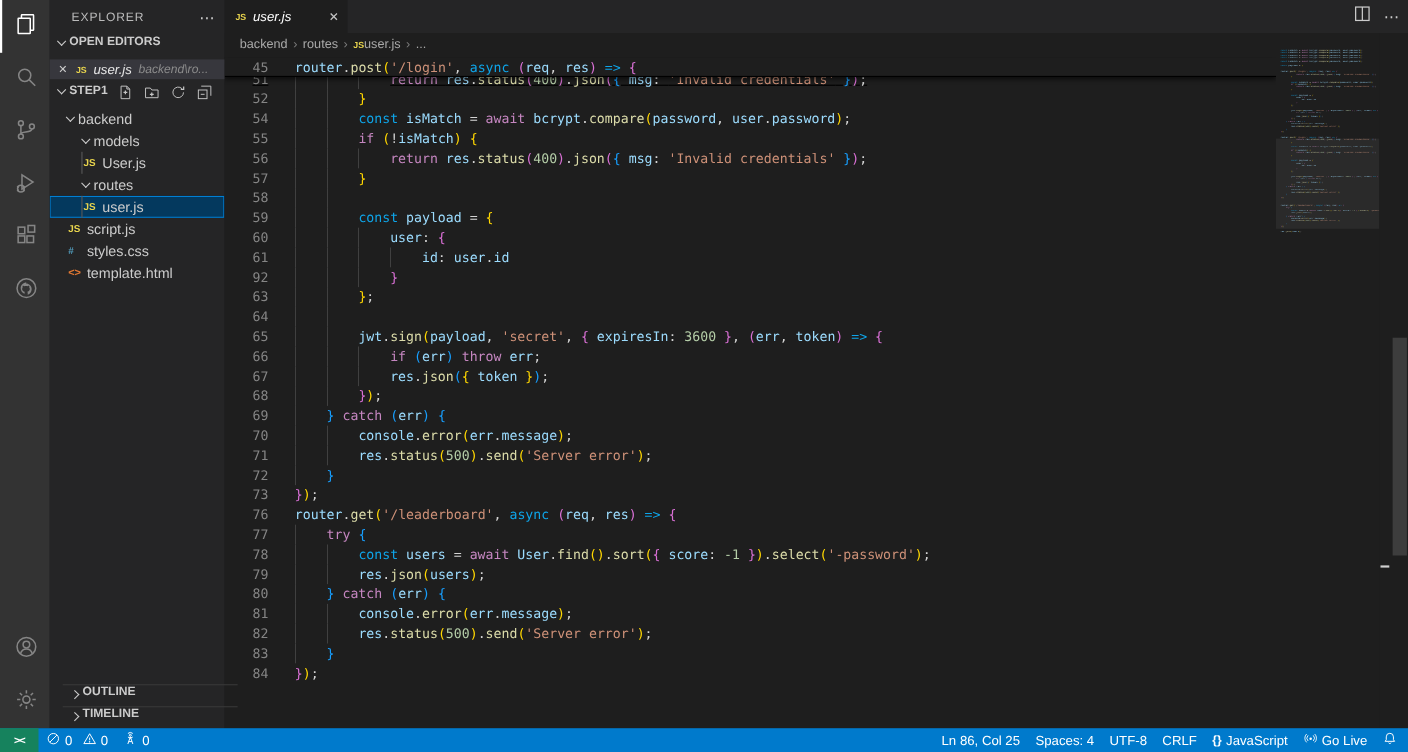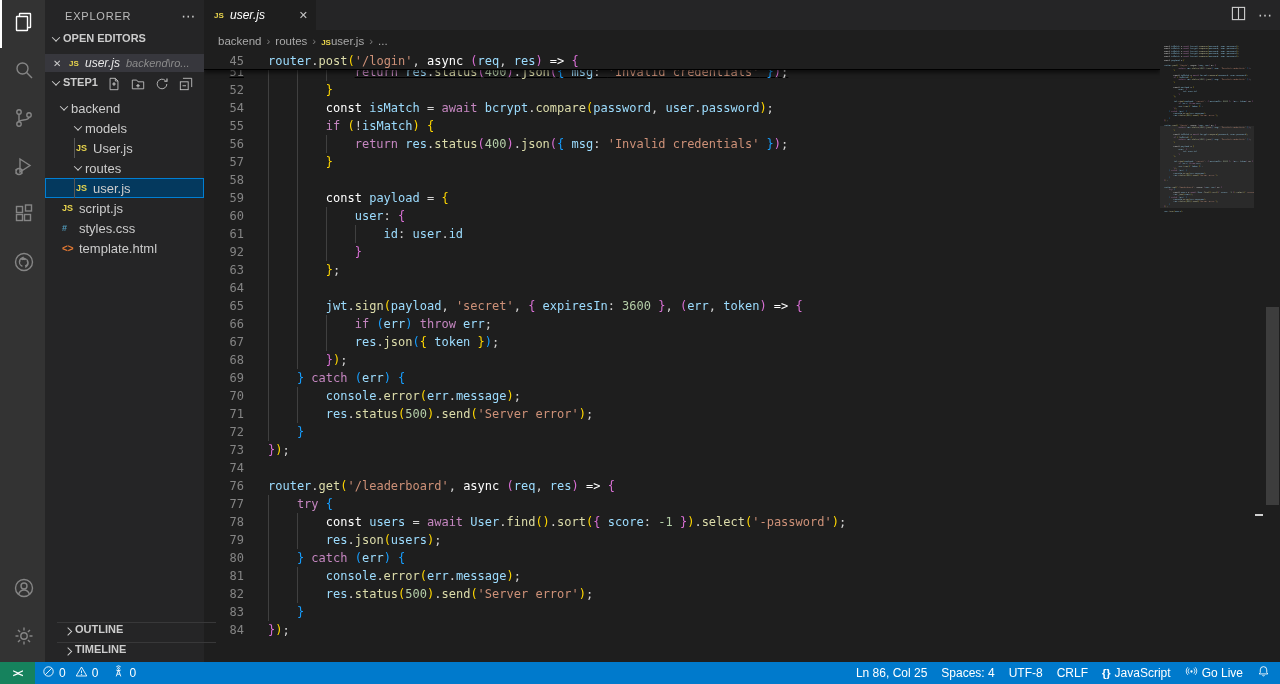--- a/index.html
+++ b/index.html
@@ -60,21 +60,21 @@
   #breadcrumbs .sep { margin:0 5px; color:#7a7a7a; }
   #breadcrumbs .crumb { cursor:pointer; }
 
   
   #editor { left:204px; top:52px; width:1076px; height:610px; background:#1e1e1e; overflow:hidden; }
   .cl { height:18px; line-height:18px; font-family:"DejaVu Sans Mono", monospace; font-size:12px;
     white-space:pre; display:flex; }
   .cl .ln { width:40px; flex:none; text-align:right; color:#858585; margin-right:24px; }
   .cl .ind { flex:none; height:18px; margin-right:1px;
     background:repeating-linear-gradient(to right,#404040 0 1px,transparent 1px 28.898px); }
-  .tk-v{color:#9cdcfe}.tk-k{color:#ffffff}.tk-c{color:#c586c0}.tk-f{color:#dcdcaa}
+  .tk-v{color:#9cdcfe}.tk-k{color:#0ea5e9}.tk-c{color:#c586c0}.tk-f{color:#dcdcaa}
   .tk-s{color:#ce9178}.tk-n{color:#b5cea8}.tk-p{color:#d4d4d4}
   .tk-b1{color:#ffd700}.tk-b2{color:#da70d6}.tk-b3{color:#179fff}
   #sticky { position:absolute; left:0; top:0; width:956px; height:18px; background:#1e1e1e; z-index:2;
     border-bottom:1px solid #000; box-shadow:0 3px 4px rgba(0,0,0,.55); }
   #code-lines { position:absolute; left:0; top:18px; width:956px; }
   #code-lines .cl:first-child { margin-top:-7px;text-decoration:underline; }
 
   
   #minimap { left:1160px; top:30px; width:94px; height:632px; background:#1e1e1e; z-index:5;
     overflow:hidden; cursor:pointer; }
@@ -297,21 +297,20 @@
       <div class="cl"><span class="ln">64</span><span class="ind" style="width:56.80px"></span></div>
       <div class="cl"><span class="ln">65</span><span class="ind" style="width:56.80px"></span><span class="tk-v">jwt</span><span class="tk-p">.</span><span class="tk-f">sign</span><span class="tk-b1">(</span><span class="tk-v">payload</span><span class="tk-p">, </span><span class="tk-s">'secret'</span><span class="tk-p">, </span><span class="tk-b2">{ </span><span class="tk-v">expiresIn</span><span class="tk-p">: </span><span class="tk-n">3600</span><span class="tk-b2"> }</span><span class="tk-p">, </span><span class="tk-b2">(</span><span class="tk-v">err</span><span class="tk-p">, </span><span class="tk-v">token</span><span class="tk-b2">) </span><span class="tk-k">=&gt; </span><span class="tk-b2">{</span></div>
       <div class="cl"><span class="ln">66</span><span class="ind" style="width:85.70px"></span><span class="tk-c">if </span><span class="tk-b3">(</span><span class="tk-v">err</span><span class="tk-b3">) </span><span class="tk-c">throw </span><span class="tk-v">err</span><span class="tk-p">;</span></div>
       <div class="cl"><span class="ln">67</span><span class="ind" style="width:85.70px"></span><span class="tk-v">res</span><span class="tk-p">.</span><span class="tk-f">json</span><span class="tk-b3">(</span><span class="tk-b1">{ </span><span class="tk-v">token</span><span class="tk-b1"> }</span><span class="tk-b3">)</span><span class="tk-p">;</span></div>
       <div class="cl"><span class="ln">68</span><span class="ind" style="width:56.80px"></span><span class="tk-b2">}</span><span class="tk-b1">)</span><span class="tk-p">;</span></div>
       <div class="cl"><span class="ln">69</span><span class="ind" style="width:27.90px"></span><span class="tk-b3">} </span><span class="tk-c">catch </span><span class="tk-b3">(</span><span class="tk-v">err</span><span class="tk-b3">) </span><span class="tk-b3">{</span></div>
       <div class="cl"><span class="ln">70</span><span class="ind" style="width:56.80px"></span><span class="tk-v">console</span><span class="tk-p">.</span><span class="tk-f">error</span><span class="tk-b1">(</span><span class="tk-v">err</span><span class="tk-p">.</span><span class="tk-v">message</span><span class="tk-b1">)</span><span class="tk-p">;</span></div>
       <div class="cl"><span class="ln">71</span><span class="ind" style="width:56.80px"></span><span class="tk-v">res</span><span class="tk-p">.</span><span class="tk-f">status</span><span class="tk-b1">(</span><span class="tk-n">500</span><span class="tk-b1">)</span><span class="tk-p">.</span><span class="tk-f">send</span><span class="tk-b1">(</span><span class="tk-s">'Server error'</span><span class="tk-b1">)</span><span class="tk-p">;</span></div>
       <div class="cl"><span class="ln">72</span><span class="ind" style="width:27.90px"></span><span class="tk-b3">}</span></div>
       <div class="cl"><span class="ln">73</span><span class="tk-b2">}</span><span class="tk-b1">)</span><span class="tk-p">;</span></div>
-      <div class="cl"><span class="ln">74</span></div>
       <div class="cl"><span class="ln">76</span><span class="tk-v">router</span><span class="tk-p">.</span><span class="tk-f">get</span><span class="tk-b1">(</span><span class="tk-s">'/leaderboard'</span><span class="tk-p">, </span><span class="tk-k">async </span><span class="tk-b2">(</span><span class="tk-v">req</span><span class="tk-p">, </span><span class="tk-v">res</span><span class="tk-b2">) </span><span class="tk-k">=&gt; </span><span class="tk-b2">{</span></div>
       <div class="cl"><span class="ln">77</span><span class="ind" style="width:27.90px"></span><span class="tk-c">try </span><span class="tk-b3">{</span></div>
       <div class="cl"><span class="ln">78</span><span class="ind" style="width:56.80px"></span><span class="tk-k">const </span><span class="tk-v">users</span><span class="tk-p"> = </span><span class="tk-c">await </span><span class="tk-v">User</span><span class="tk-p">.</span><span class="tk-f">find</span><span class="tk-b1">(</span><span class="tk-b1">)</span><span class="tk-p">.</span><span class="tk-f">sort</span><span class="tk-b1">(</span><span class="tk-b2">{ </span><span class="tk-v">score</span><span class="tk-p">: </span><span class="tk-n">-1</span><span class="tk-b2"> }</span><span class="tk-b1">)</span><span class="tk-p">.</span><span class="tk-f">select</span><span class="tk-b1">(</span><span class="tk-s">'-password'</span><span class="tk-b1">)</span><span class="tk-p">;</span></div>
       <div class="cl"><span class="ln">79</span><span class="ind" style="width:56.80px"></span><span class="tk-v">res</span><span class="tk-p">.</span><span class="tk-f">json</span><span class="tk-b1">(</span><span class="tk-v">users</span><span class="tk-b1">)</span><span class="tk-p">;</span></div>
       <div class="cl"><span class="ln">80</span><span class="ind" style="width:27.90px"></span><span class="tk-b3">} </span><span class="tk-c">catch </span><span class="tk-b3">(</span><span class="tk-v">err</span><span class="tk-b3">) </span><span class="tk-b3">{</span></div>
       <div class="cl"><span class="ln">81</span><span class="ind" style="width:56.80px"></span><span class="tk-v">console</span><span class="tk-p">.</span><span class="tk-f">error</span><span class="tk-b1">(</span><span class="tk-v">err</span><span class="tk-p">.</span><span class="tk-v">message</span><span class="tk-b1">)</span><span class="tk-p">;</span></div>
       <div class="cl"><span class="ln">82</span><span class="ind" style="width:56.80px"></span><span class="tk-v">res</span><span class="tk-p">.</span><span class="tk-f">status</span><span class="tk-b1">(</span><span class="tk-n">500</span><span class="tk-b1">)</span><span class="tk-p">.</span><span class="tk-f">send</span><span class="tk-b1">(</span><span class="tk-s">'Server error'</span><span class="tk-b1">)</span><span class="tk-p">;</span></div>
       <div class="cl"><span class="ln">83</span><span class="ind" style="width:27.90px"></span><span class="tk-b3">}</span></div>
       <div class="cl"><span class="ln">84</span><span class="tk-b2">}</span><span class="tk-b1">)</span><span class="tk-p">;</span></div>
     </div>

